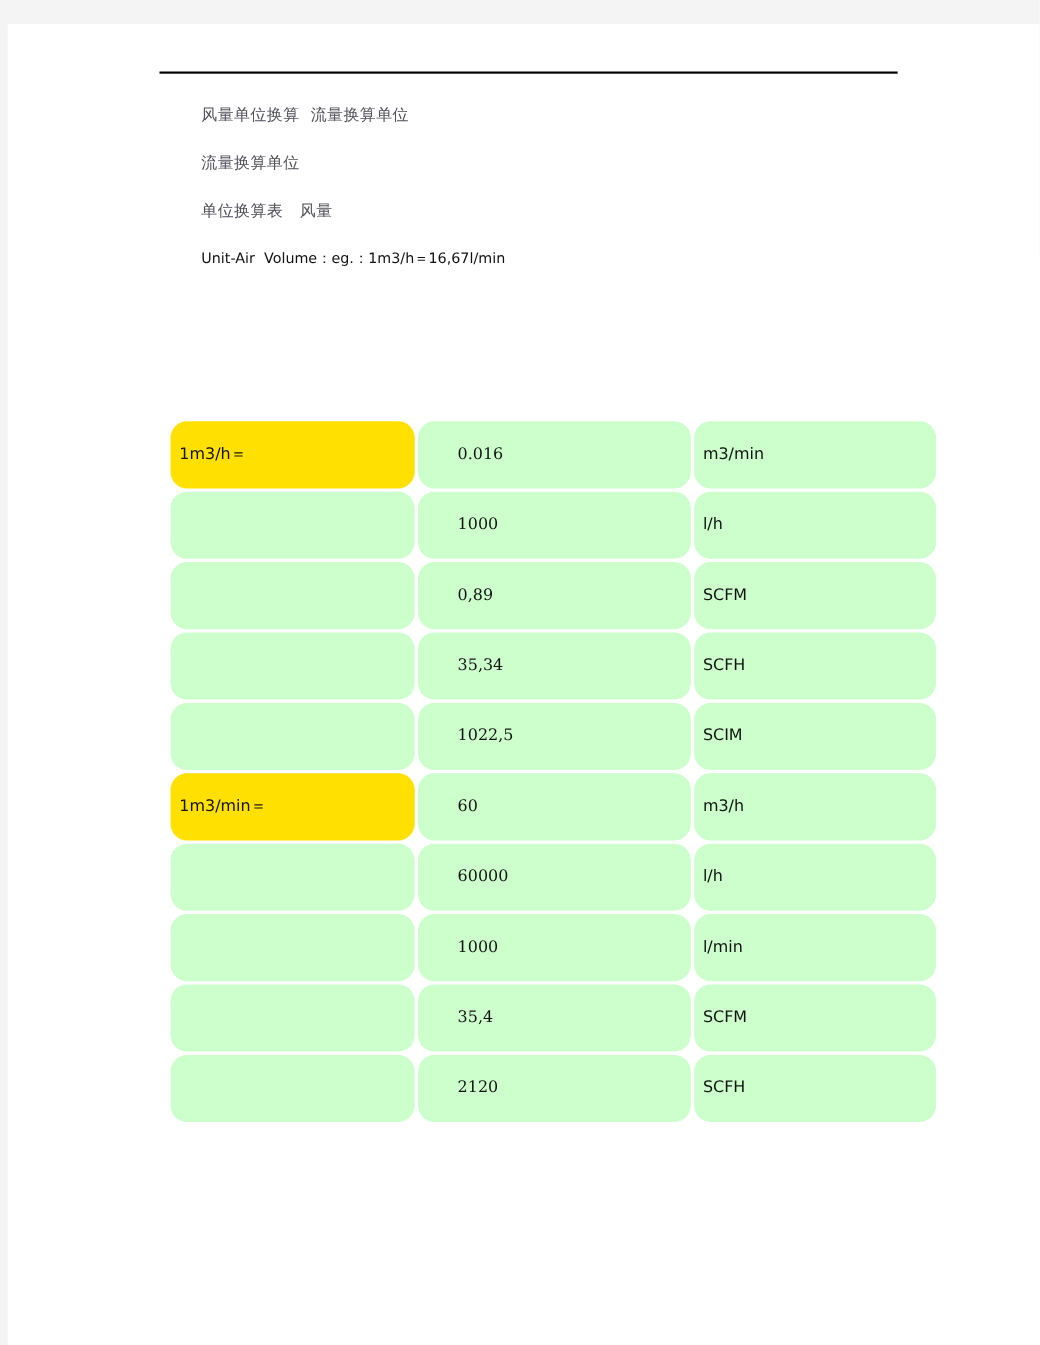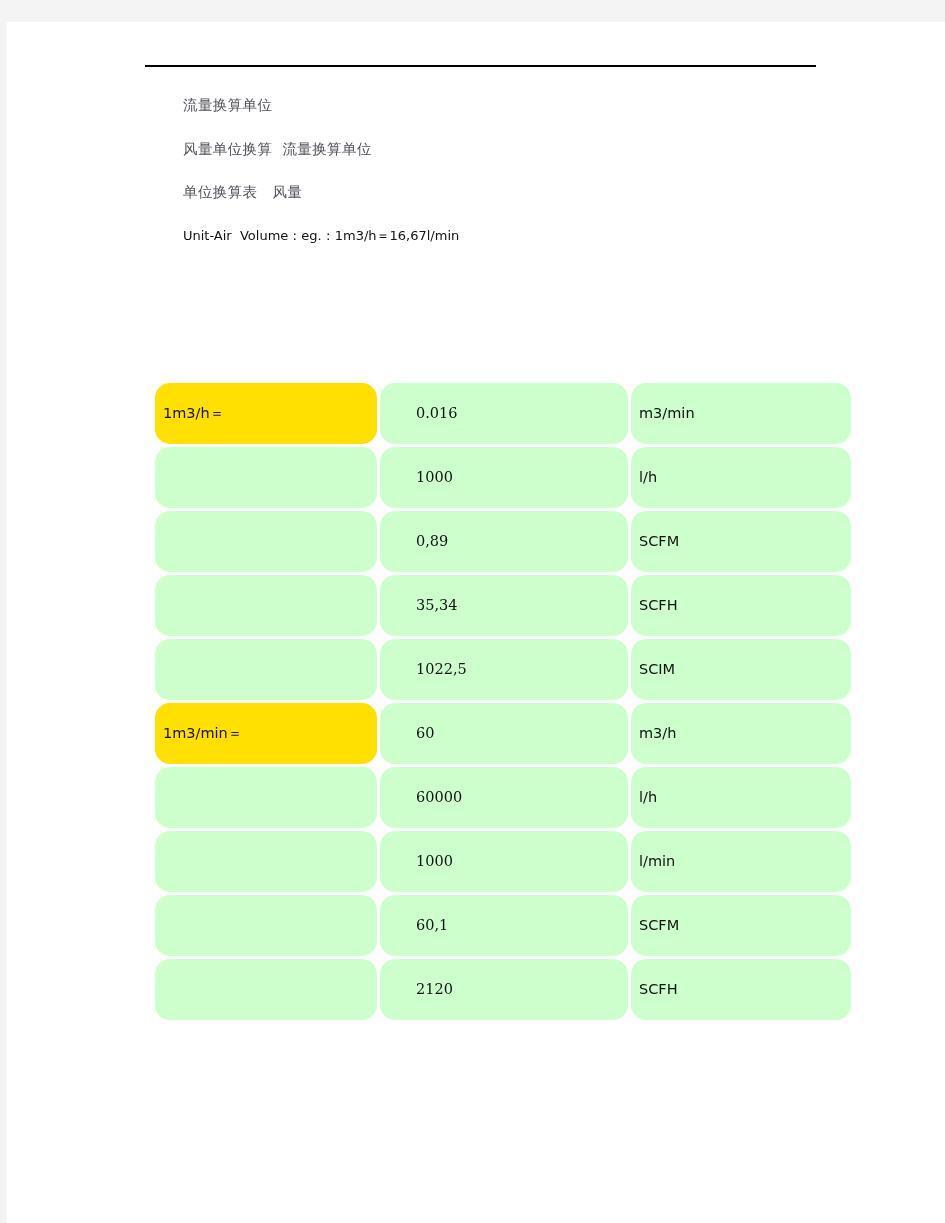--- a/index.html
+++ b/index.html
@@ -101,22 +101,22 @@
 </head>
 <body>
 
 <div class="page-sheet">
 
   <div class="doc-inner">
 
     <hr class="header-rule">
 
     <div class="text-block">
+      <p class="cn-line">风量单位换算  流量换算单位</p>
       <p class="cn-line">流量换算单位</p>
-      <p class="cn-line">风量单位换算  流量换算单位</p>
       <p class="cn-line">单位换算表   风量</p>
       <p class="latin-line">Unit-Air  Volume：eg.：1m3/h＝16,67l/min</p>
     </div>
 
   </div>
 
   <table class="conv-table">
     <tbody>
 
       <tr>
@@ -163,21 +163,21 @@
       </tr>
 
       <tr>
         <td class="col-unit-from empty-label"></td>
         <td class="col-value">1000</td>
         <td class="col-unit-to">l/min</td>
       </tr>
 
       <tr>
         <td class="col-unit-from empty-label"></td>
-        <td class="col-value">60,1</td>
+        <td class="col-value">35,4</td>
         <td class="col-unit-to">SCFM</td>
       </tr>
 
       <tr>
         <td class="col-unit-from empty-label"></td>
         <td class="col-value">2120</td>
         <td class="col-unit-to">SCFH</td>
       </tr>
 
     </tbody>

